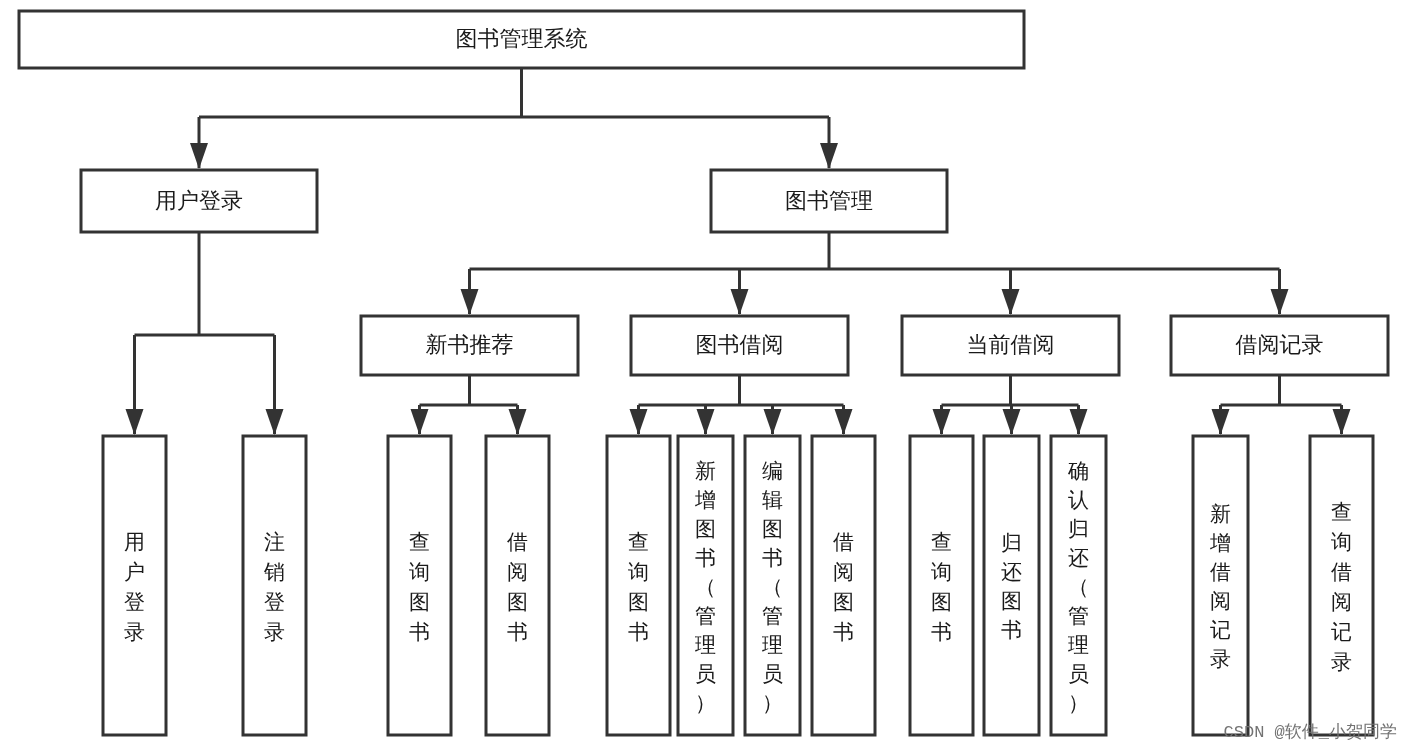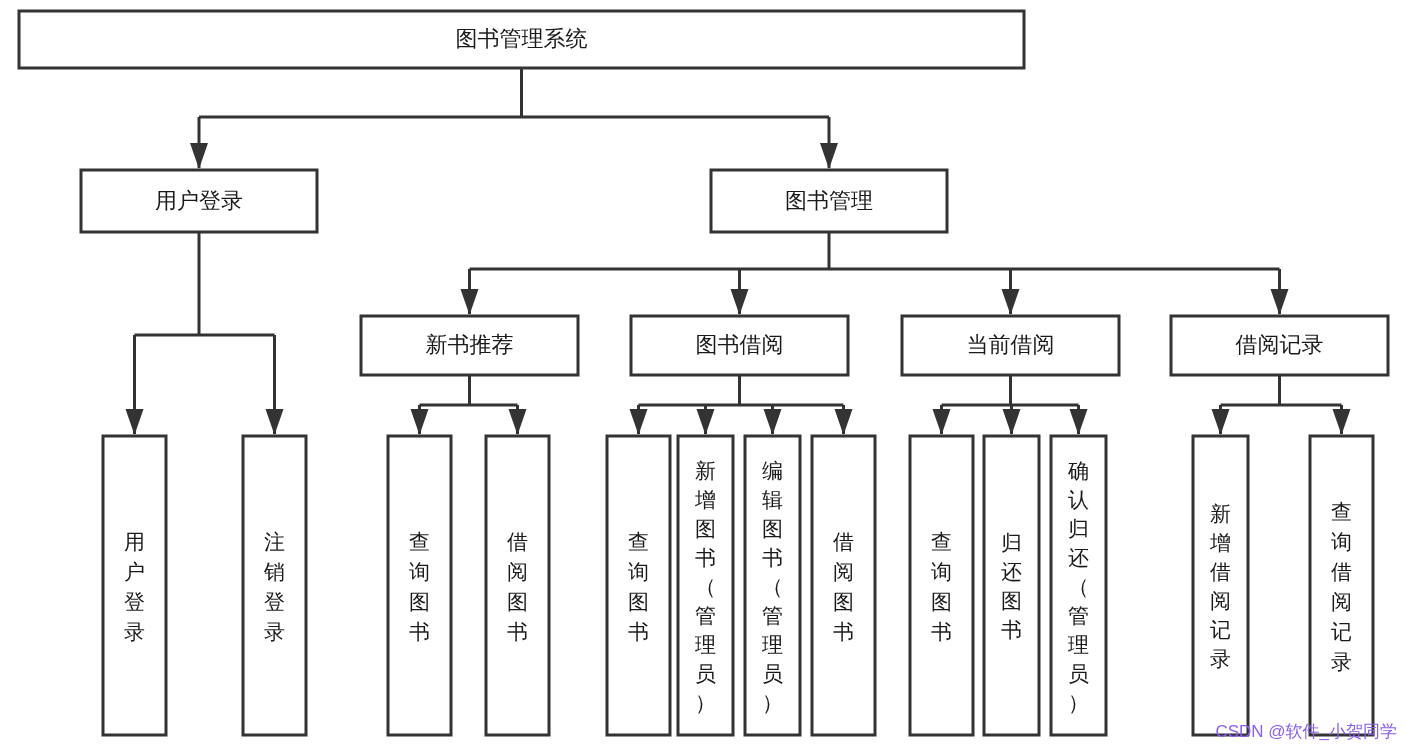--- a/index.html
+++ b/index.html
@@ -50,23 +50,23 @@
     stroke-linecap: butt;
   }
   .arrow-head {
     fill: #333333;
     stroke: none;
   }
   .watermark {
     position: absolute;
     right: 8px;
     bottom: 4px;
-    font-family: Liberation Sans, sans-serif;
+    font-family: Liberation Mono, monospace;
     font-size: 17px;
-    color: #8b5cf6;
+    color: #737373;
     white-space: nowrap;
     user-select: none;
     pointer-events: none;
   }
 </style>
 </head>
 <body>
 
 <div id="diagram-root">
   <svg id="structure-chart" viewBox="0 0 1405 747">

